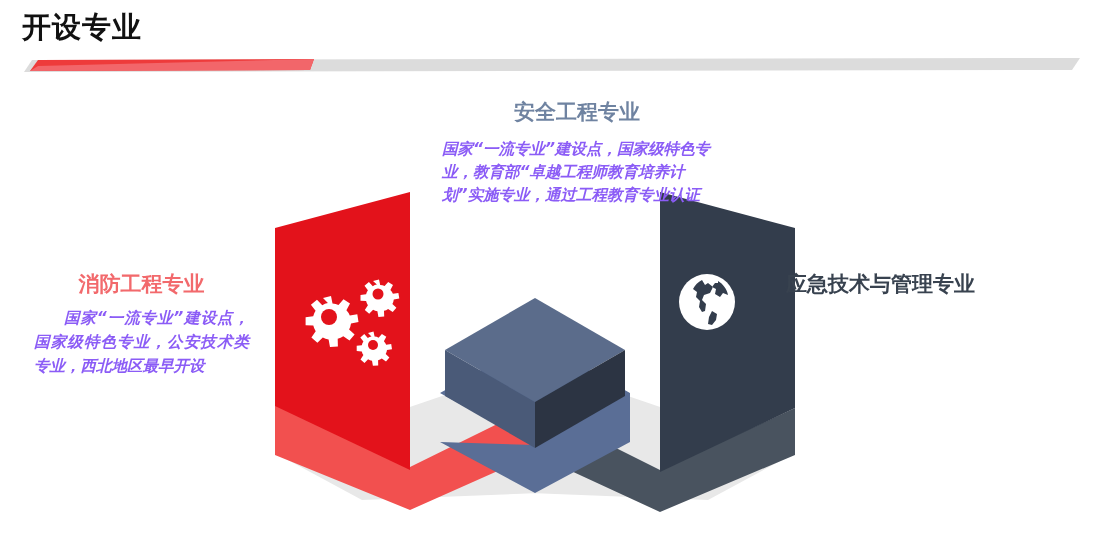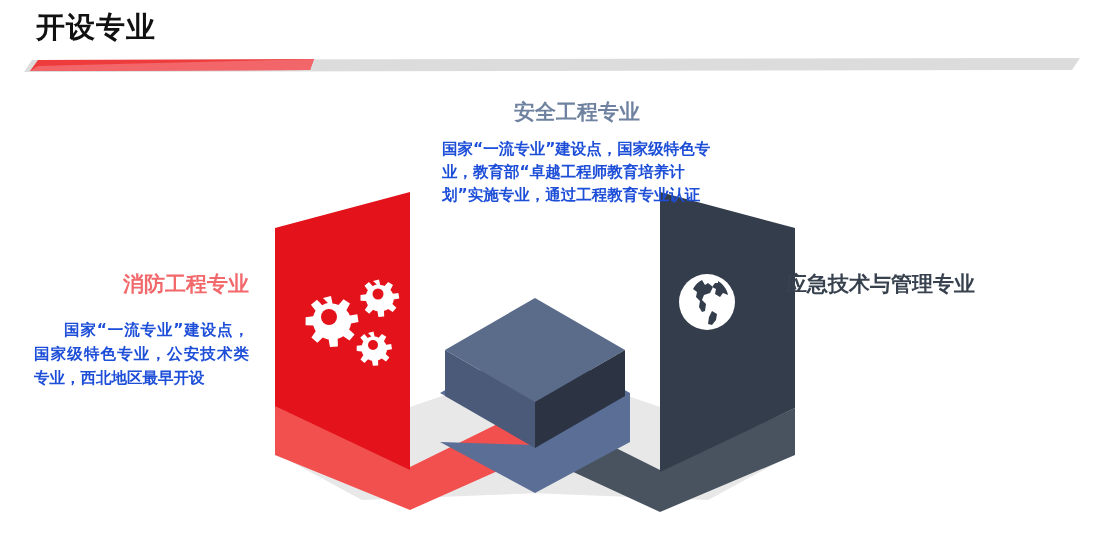--- a/index.html
+++ b/index.html
@@ -11,21 +11,21 @@
     width: 1104px;
     height: 553px;
     position: relative;
     overflow: hidden;
     font-family: "DejaVu Sans", "Liberation Sans", sans-serif;
   }
 
   
   .slide-title {
     position: absolute;
-    left: 36px;
+    left: 22px;
     top: 13px;
     font-size: 29px;
     font-weight: bold;
     color: #111111;
     letter-spacing: 1px;
     line-height: 1;
     white-space: nowrap;
   }
   .title-rule {
     position: absolute;
@@ -50,34 +50,35 @@
 
   .block-heading {
     font-size: 21px;
     font-weight: bold;
     line-height: 1.15;
     white-space: nowrap;
   }
   .block-body {
     font-size: 15.5px;
     font-weight: bold;
-    color: #1d4ed8;
+    color: #8b5cf6;
     line-height: 1.55;
+    font-style: italic;
   }
 
   
   #block-fire {
     left: 34px;
     top: 272px;
     width: 215px;
   }
   #block-fire .block-heading {
     color: #f2696c;
-    text-align: right;
-    margin-bottom: 22px;
+    text-align: center;
+    margin-bottom: 10px;
   }
   #block-fire .block-body {
     text-indent: 30px;
     text-align: justify;
   }
 
   
   #block-safety {
     left: 405px;
     top: 100px;

